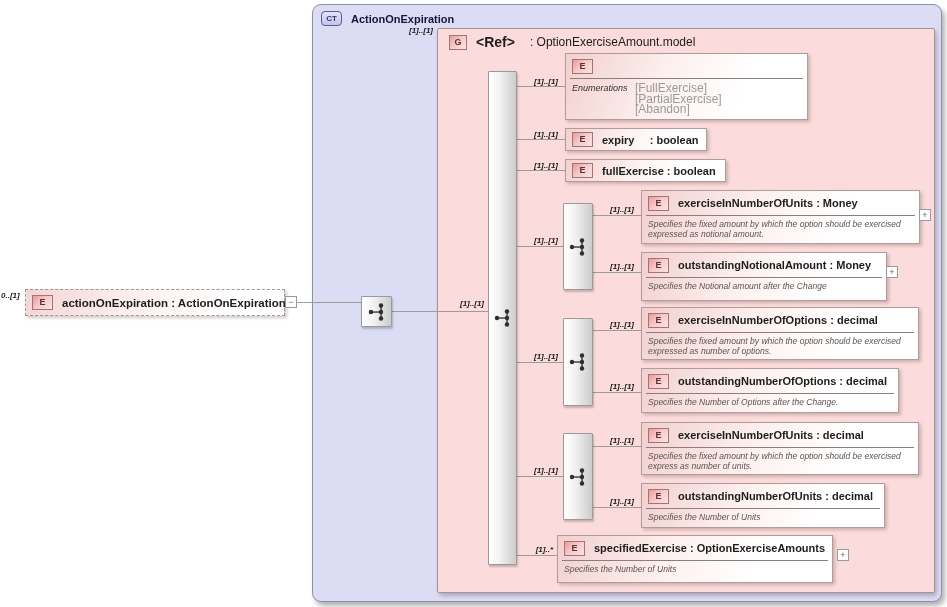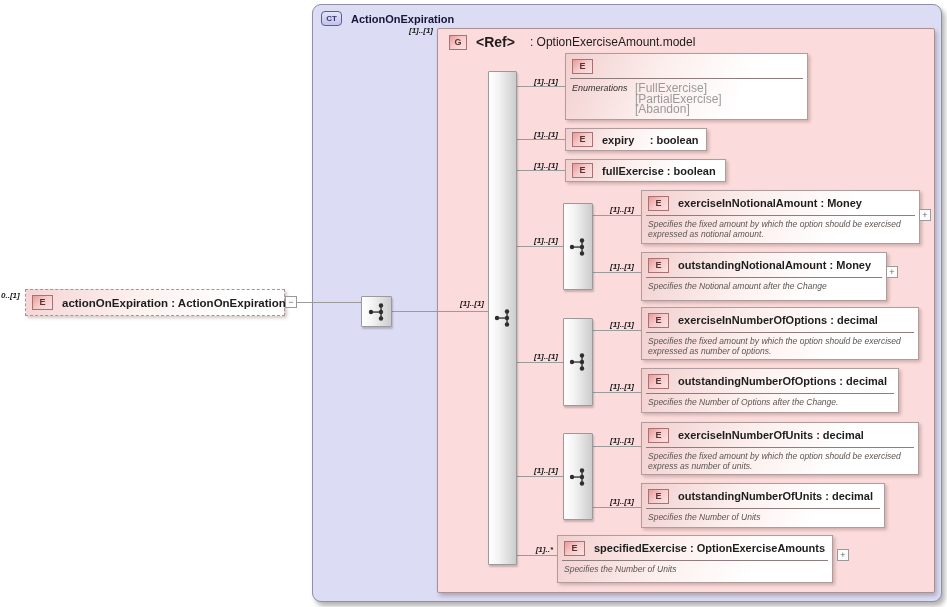--- a/index.html
+++ b/index.html
@@ -214,21 +214,21 @@
   <div class="elem elem--simple" style="left:565px; top:159px; width:161px; height:23px;">
     <div class="elem-header">
       <span class="badge-e">E</span>
       <span class="elem-label">fullExercise : boolean</span>
     </div>
   </div>
 
   <div class="elem" style="left:641px; top:190px; width:279px; height:54px;">
     <div class="elem-header">
       <span class="badge-e">E</span>
-      <span class="elem-label">exerciseInNotionalAmount : Money</span>
+      <span class="elem-label">exerciseInNumberOfUnits : Money</span>
     </div>
     <div class="sep"></div>
     <div class="ann">Specifies the fixed amount by which the option should be exercised expressed as notional amount.</div>
   </div>
   <div class="expander" style="left:919px; top:209px;">+</div>
 
   <div class="elem" style="left:641px; top:252px; width:246px; height:49px;">
     <div class="elem-header">
       <span class="badge-e">E</span>
       <span class="elem-label">outstandingNotionalAmount : Money</span>

